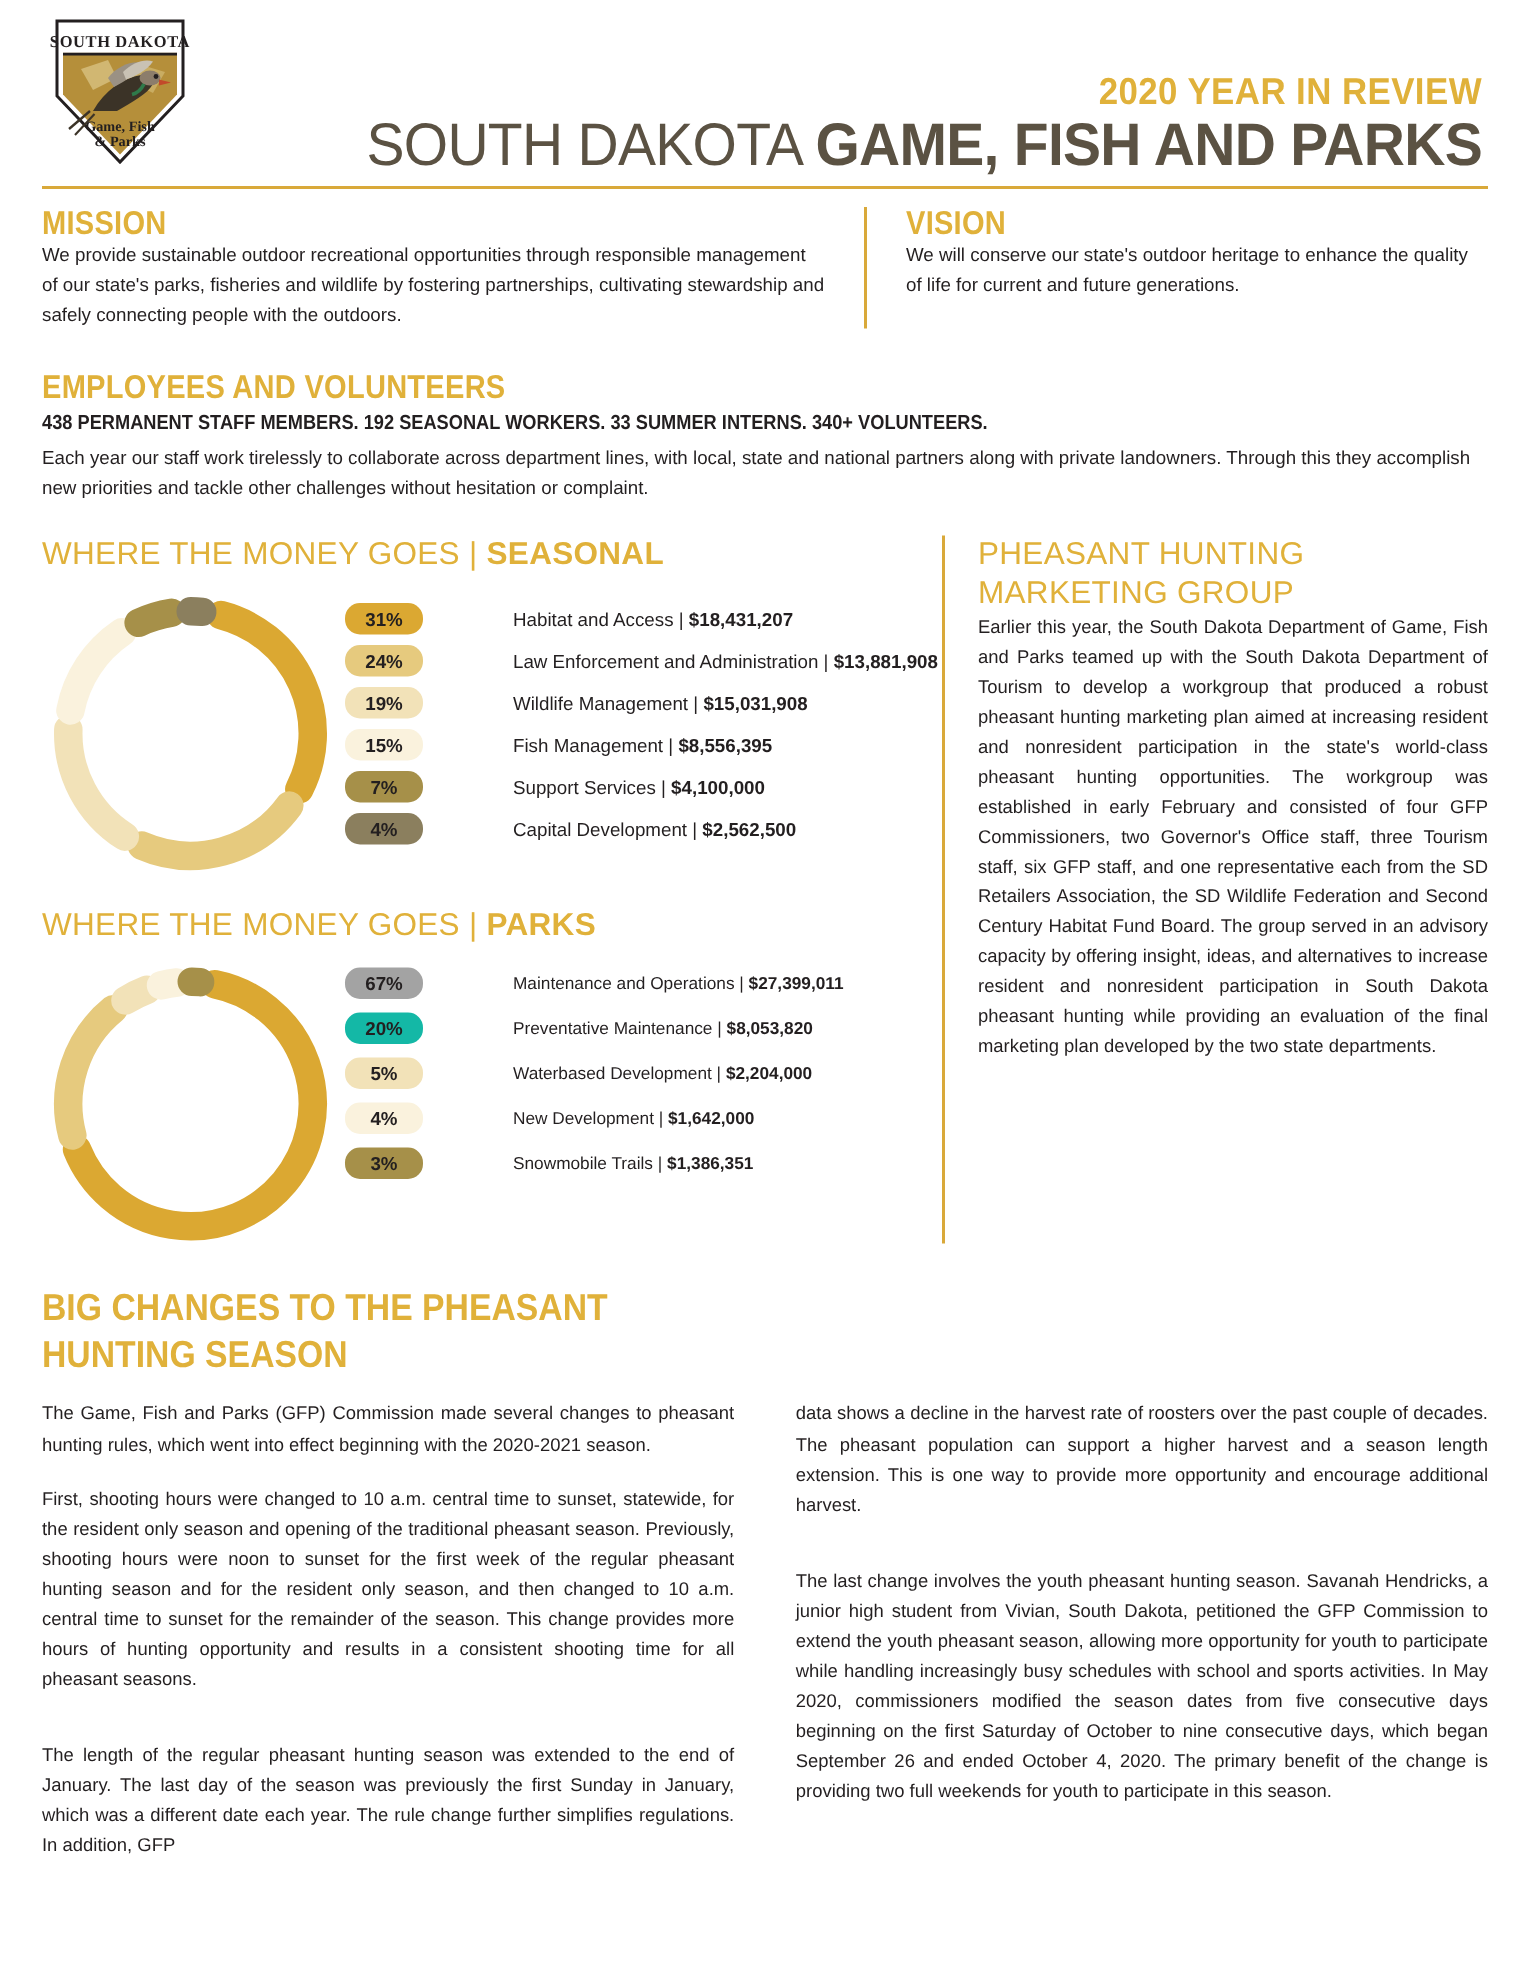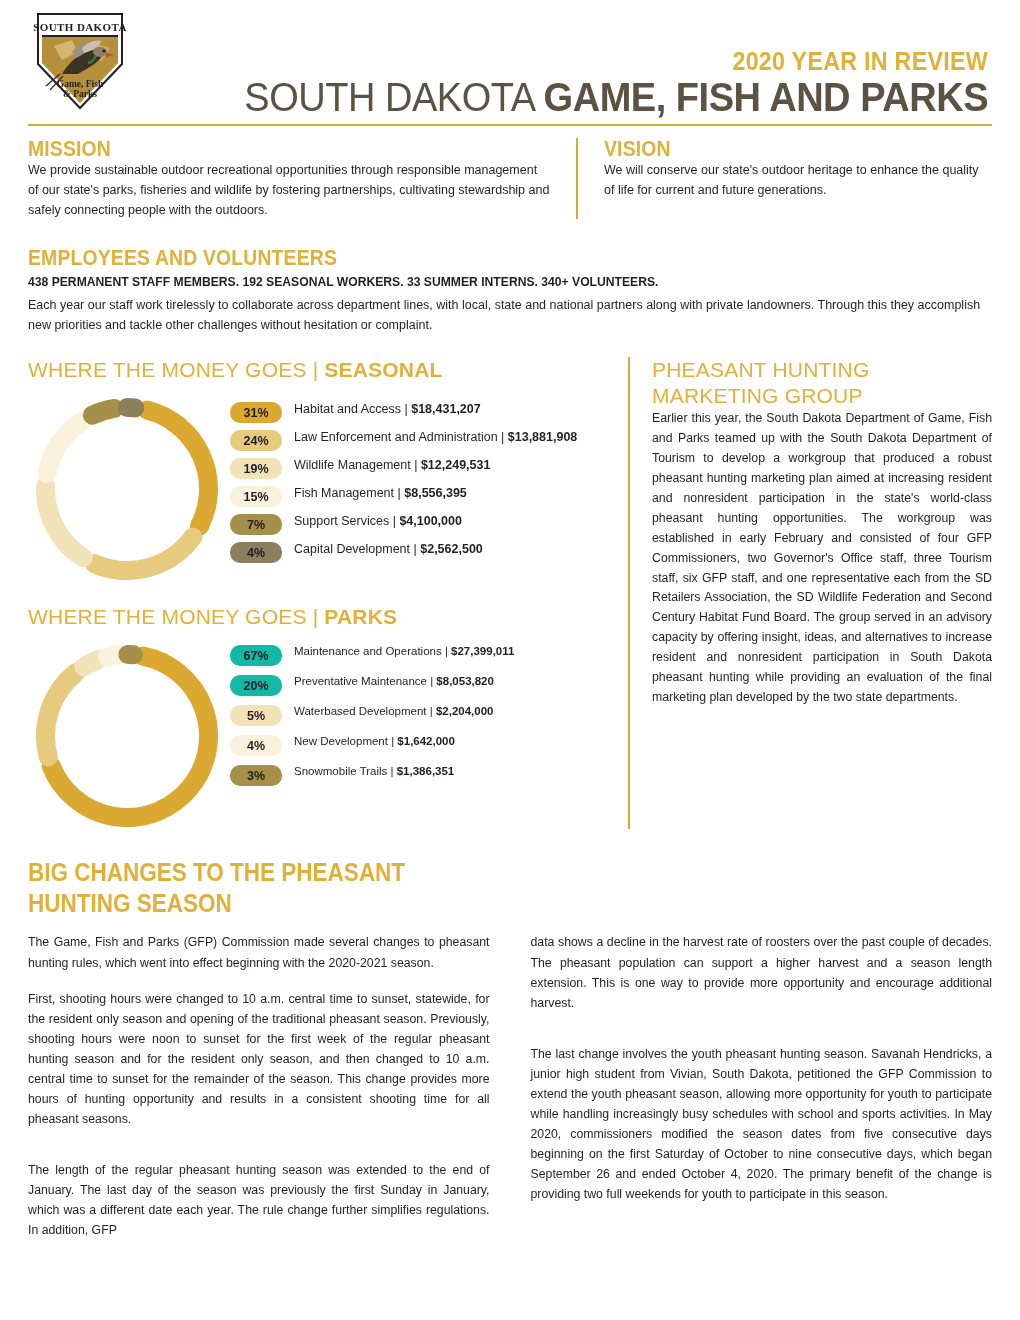--- a/index.html
+++ b/index.html
@@ -68,21 +68,21 @@
   }
   .money-head .b { font-weight: bold; }
   .money-head .pipe { color: #e0b13a; font-weight: normal; }
 
   .chart-row { display: flex; align-items: flex-start; margin-top: 14px; }
   .donut { width: 186px; height: 186px; flex: none; margin-left: 6px; }
   .donut svg { display: block; }
 
   .legend { margin-left: 10px; padding-top: 6px; }
   .legend.tight { padding-top: 2px; }
-  .legend-row { display: flex; align-items: flex-start; margin-bottom: 7px; }
+  .legend-row { display: flex; align-items: center; margin-bottom: 7px; gap: 48px; }
   .legend-row.compact { margin-bottom: 9px; }
   .badge {
     width: 52px; height: 21px; border-radius: 10px; flex: none;
     display: flex; align-items: center; justify-content: center;
     font-size: 12.5px; font-weight: bold; color: #231f20;
   }
   .legend-label { margin-left: 12px; font-size: 12.5px; color: #231f20; white-space: nowrap; }
   .legend-label .amt { font-weight: bold; }
   .legend-label.sm { font-size: 11.5px; }
 
@@ -184,21 +184,21 @@
               <div class="legend-row">
                 <div class="badge" style="background: rgb(219, 168, 50);">31%</div>
                 <div class="legend-label"><span>Habitat and Access | </span><span class="amt">$18,431,207</span></div>
               </div>
               <div class="legend-row">
                 <div class="badge" style="background: rgb(230, 202, 126);">24%</div>
                 <div class="legend-label"><span>Law Enforcement and Administration | </span><span class="amt">$13,881,908</span></div>
               </div>
               <div class="legend-row">
                 <div class="badge" style="background: rgb(242, 226, 184);">19%</div>
-                <div class="legend-label"><span>Wildlife Management | </span><span class="amt">$12,249,531</span></div>
+                <div class="legend-label"><span>Wildlife Management | </span><span class="amt">$15,031,908</span></div>
               </div>
               <div class="legend-row">
                 <div class="badge" style="background: rgb(250, 242, 221);">15%</div>
                 <div class="legend-label"><span>Fish Management | </span><span class="amt">$8,556,395</span></div>
               </div>
               <div class="legend-row">
                 <div class="badge" style="background: rgb(166, 144, 73);">7%</div>
                 <div class="legend-label"><span>Support Services | </span><span class="amt">$4,100,000</span></div>
               </div>
               <div class="legend-row">
@@ -217,21 +217,21 @@
             <svg id="donut-parks" viewBox="0 0 186 186" width="186" height="186">
                 <path d="M 109.24848665500159 13.136136573402382 A 81.5 81.5 0 1 1 17.362067665857865 123.35050563360909" stroke="#dba832" stroke-width="19" stroke-linecap="round" fill="none"></path>
                 <path d="M 14.227065150058337 113.90633241692207 A 81.5 81.5 0 0 1 41.559790883797504 29.78485240006666" stroke="#e6ca7e" stroke-width="19" stroke-linecap="round" fill="none"></path>
                 <path d="M 49.64720693335175 23.987064014632907 A 81.5 81.5 0 0 1 63.853383354087214 16.89004836359308" stroke="#f2e2b8" stroke-width="19" stroke-linecap="round" fill="none"></path>
                 <path d="M 73.34610764726077 13.90528136855825 A 81.5 81.5 0 0 1 83.90243142542418 12.009357046440911" stroke="#faf2dd" stroke-width="19" stroke-linecap="round" fill="none"></path>
                 <path d="M 93.84051980072275 11.50433430872171 A 81.5 81.5 0 0 1 99.39441630181946 11.751237300750077" stroke="#a69049" stroke-width="19" stroke-linecap="round" fill="none"></path>
               </svg>
           </div>
           <div class="legend tight" id="legend-parks">
               <div class="legend-row compact">
-                <div class="badge" style="background: #14b8a6;">67%</div>
+                <div class="badge" style="background: #a3a3a3;">67%</div>
                 <div class="legend-label sm"><span>Maintenance and Operations | </span><span class="amt">$27,399,011</span></div>
               </div>
               <div class="legend-row compact">
                 <div class="badge" style="background: #14b8a6;">20%</div>
                 <div class="legend-label sm"><span>Preventative Maintenance | </span><span class="amt">$8,053,820</span></div>
               </div>
               <div class="legend-row compact">
                 <div class="badge" style="background: rgb(242, 226, 184);">5%</div>
                 <div class="legend-label sm"><span>Waterbased Development | </span><span class="amt">$2,204,000</span></div>
               </div>

